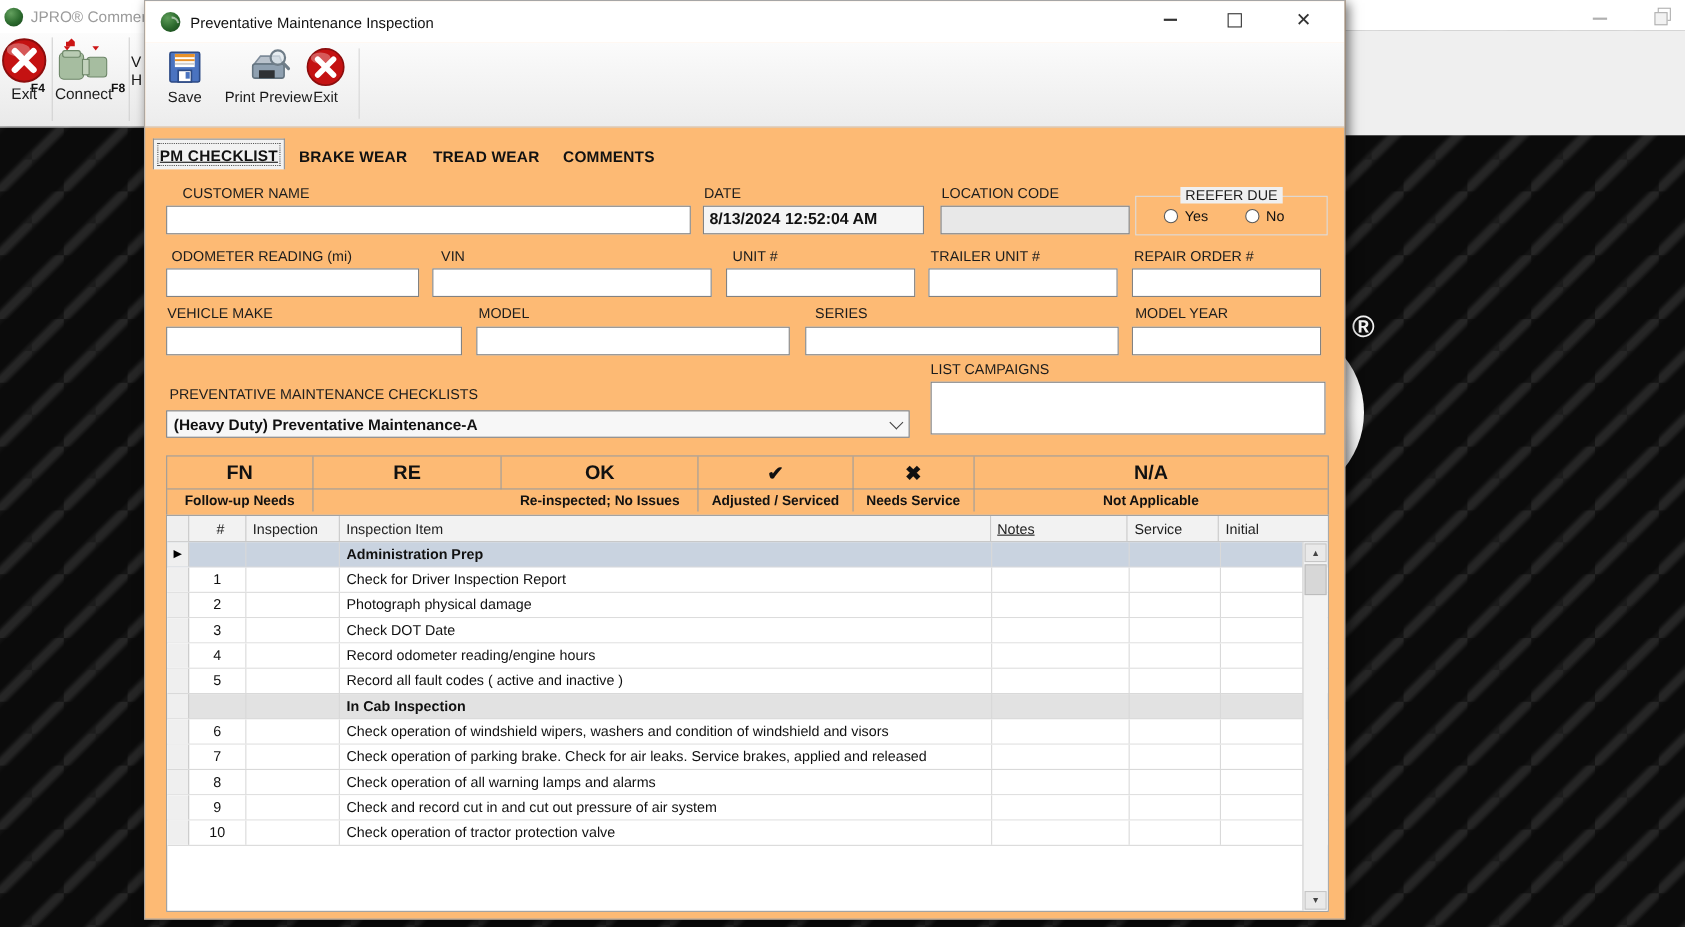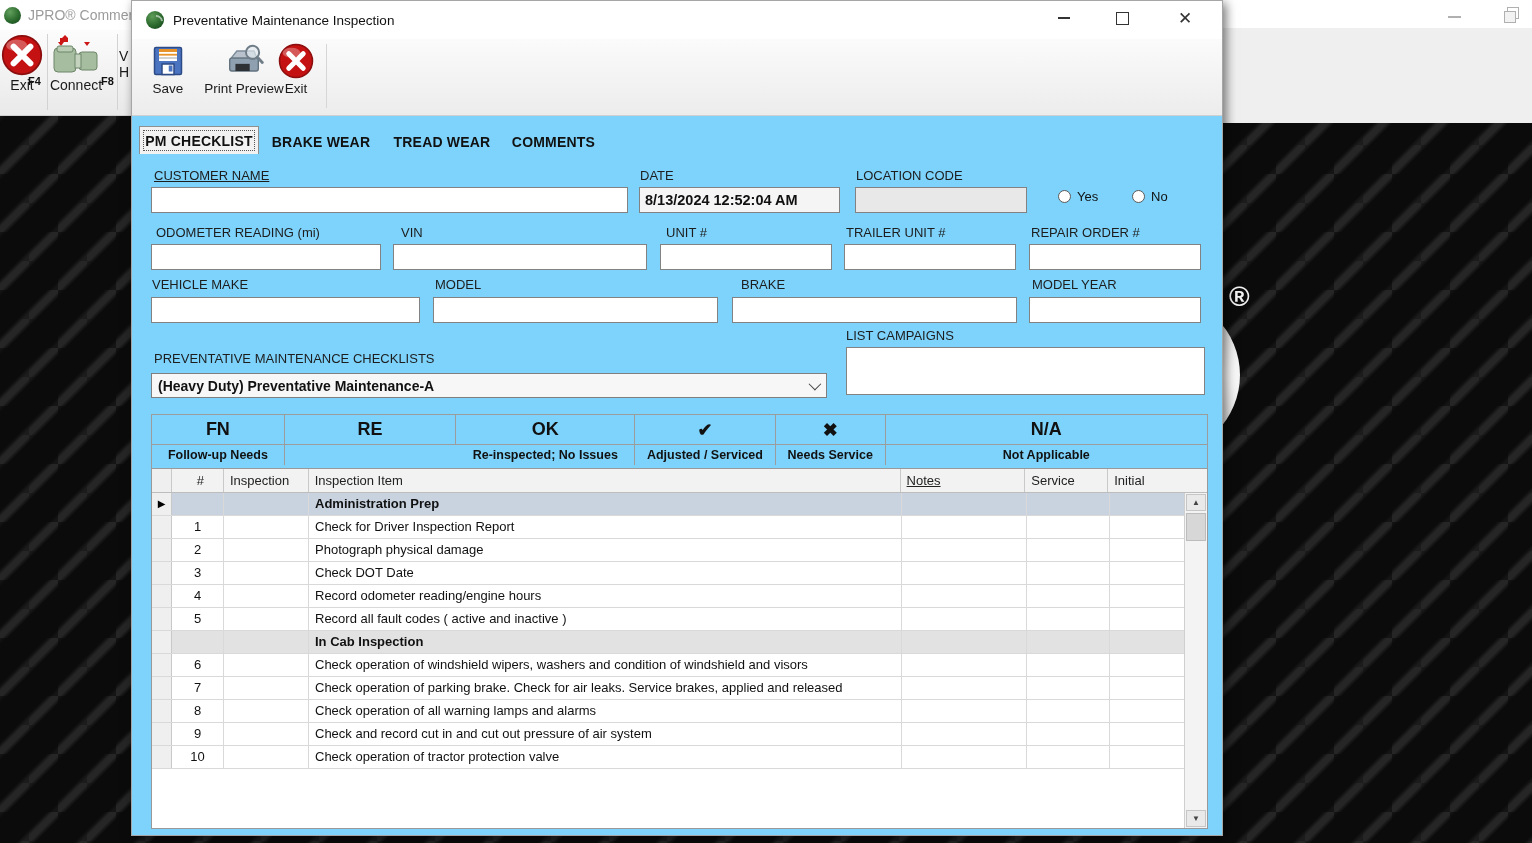--- a/index.html
+++ b/index.html
@@ -26,21 +26,21 @@
   .jpro-ic{position:absolute;left:4px;top:7px;width:17px;height:17px;border-radius:50%;z-index:3;
     background:radial-gradient(circle at 35% 30%, #63a05e, #2c6b2e 55%, #15421a);}
   .reg-mark{position:absolute;left:1229px;top:281px;z-index:2;color:#f2f2f2;font-size:28px;font-weight:bold;}
   .gloss-circle{position:absolute;left:1080px;top:295px;width:160px;height:160px;border-radius:50%;z-index:1;
     background:radial-gradient(circle at 88% 50%, #ffffff 0%, #e8e8e8 28%, #a8a8a8 60%, #5a5a5a 100%);}
   .outer-min{position:absolute;left:1448px;top:16px;width:13px;height:2px;background:#b0b0b0;z-index:3;}
   .outer-restore{position:absolute;left:1504px;top:7px;width:16px;height:16px;z-index:3;}
   .outer-restore .sq1{position:absolute;left:3px;top:0;width:10px;height:10px;border:1px solid #b0b0b0;background:transparent;}
   .outer-restore .sq2{position:absolute;left:0;top:4px;width:10px;height:10px;border:1px solid #b0b0b0;background:#f2f2f2;}
   
-  .dialog{position:absolute;left:131px;top:0;width:1092px;height:836px;z-index:10;background:#7dd3fc;
+  .dialog{position:absolute;left:131px;top:0;width:1092px;height:836px;z-index:10;background:#fdba74;
     border:1px solid #a6a6a6;box-sizing:border-box;box-shadow:3px 3px 10px rgba(0,0,0,.55);}
   .titlebar{position:absolute;left:0;top:0;right:0;height:38px;background:#ffffff;display:flex;align-items:center;}
   .dlg-ic{width:18px;height:18px;border-radius:50%;margin-left:14px;
     background:radial-gradient(circle at 35% 30%, #5d9c58, #2a682c 55%, #123f17);position:relative;}
   .dlg-ic:after{content:"";position:absolute;left:4px;top:4px;width:9px;height:9px;border-radius:50%;
     border:2px solid rgba(255,255,255,.55);border-color:rgba(255,255,255,.55) transparent transparent transparent;transform:rotate(40deg);}
   .dlg-title{font-size:13.5px;color:#111;margin-left:9px;}
   .winbtn{position:absolute;top:0;width:46px;height:34px;display:flex;align-items:center;justify-content:center;color:#333;}
   .wb-min{left:909px;} .wb-max{left:967px;} .wb-close{left:1030px;font-size:17px;font-weight:300;}
   .wb-min .bar{width:12px;height:1.5px;background:#333;}
@@ -214,44 +214,47 @@
           <ellipse cx="9" cy="6.5" rx="6" ry="3.4" fill="#ffffff" opacity="0.3"></ellipse>
           <path d="M7.2 7.2 L16.8 16.8 M16.8 7.2 L7.2 16.8" stroke="#fff" stroke-width="3.4" stroke-linecap="round"></path>
         </svg>
       </span>
       <span class="tlabel">Exit</span>
     </div>
     <div class="tsep"></div>
   </div>
 
   <div class="tabstrip" id="tabstrip">
-      <div class="tab active" style="left: 7px; width: 120px;">
+      <div class="tab active" style="left: 7px; width: 120px; text-decoration: underline;">
         <span>PM CHECKLIST</span>
         <div class="focus"></div>
       </div>
       <div class="tab" style="left: 134px; width: 110px;">
         <span>BRAKE WEAR</span>
       </div>
       <div class="tab" style="left: 254px; width: 112px;">
         <span>TREAD WEAR</span>
       </div>
       <div class="tab" style="left: 374px; width: 95px;">
         <span>COMMENTS</span>
       </div>
     </div>
 
-  <span class="lbl" style="left:22px;top:167px;text-decoration:underline;">CUSTOMER NAME</span>
+  <span class="lbl" style="left:34px;top:167px;">CUSTOMER NAME</span>
   <input class="inp" style="left: 19px; top: 186px; width: 477px;">
 
   <span class="lbl" style="left:508px;top:167px;">DATE</span>
   <input class="inp datebox" style="left: 507px; top: 186px; width: 201px;" readonly="" value="8/13/2024 12:52:04 AM">
 
   <span class="lbl" style="left:724px;top:167px;">LOCATION CODE</span>
   <input class="inp dis" style="left: 723px; top: 186px; width: 172px;" readonly="">
 
+  <div class="groupbox" style="left:900px;top:177px;width:175px;height:36px;">
+    <span class="gb-label">REEFER DUE</span>
+  </div>
   <div class="radio-row" style="left:926px;top:188px;">
     <span class="radio"></span>
     <span>Yes</span>
   </div>
   <div class="radio-row" style="left:1000px;top:188px;">
     <span class="radio"></span>
     <span>No</span>
   </div>
 
   <span class="lbl" style="left:24px;top:224px;">ODOMETER READING (mi)</span>
@@ -262,21 +265,21 @@
   <input class="inp" style="left: 528px; top: 243px; width: 172px;">
   <span class="lbl" style="left:714px;top:224px;">TRAILER UNIT #</span>
   <input class="inp" style="left: 712px; top: 243px; width: 172px;">
   <span class="lbl" style="left:899px;top:224px;">REPAIR ORDER #</span>
   <input class="inp" style="left: 897px; top: 243px; width: 172px;">
 
   <span class="lbl" style="left:20px;top:276px;">VEHICLE MAKE</span>
   <input class="inp" style="left: 19px; top: 296px; width: 269px;">
   <span class="lbl" style="left:303px;top:276px;">MODEL</span>
   <input class="inp" style="left: 301px; top: 296px; width: 285px;">
-  <span class="lbl" style="left:609px;top:276px;">BRAKE</span>
+  <span class="lbl" style="left:609px;top:276px;">SERIES</span>
   <input class="inp" style="left: 600px; top: 296px; width: 285px;">
   <span class="lbl" style="left:900px;top:276px;">MODEL YEAR</span>
   <input class="inp" style="left: 897px; top: 296px; width: 172px;">
 
   <span class="lbl" style="left:714px;top:327px;">LIST CAMPAIGNS</span>
   <textarea class="campaigns" style="left: 714px; top: 346px; width: 359px; height: 48px;"></textarea>
 
   <span class="lbl" style="left:22px;top:350px;">PREVENTATIVE MAINTENANCE CHECKLISTS</span>
   <div class="dropdown" style="left:19px;top:372px;width:676px;">
     <span>(Heavy Duty) Preventative Maintenance-A</span>

